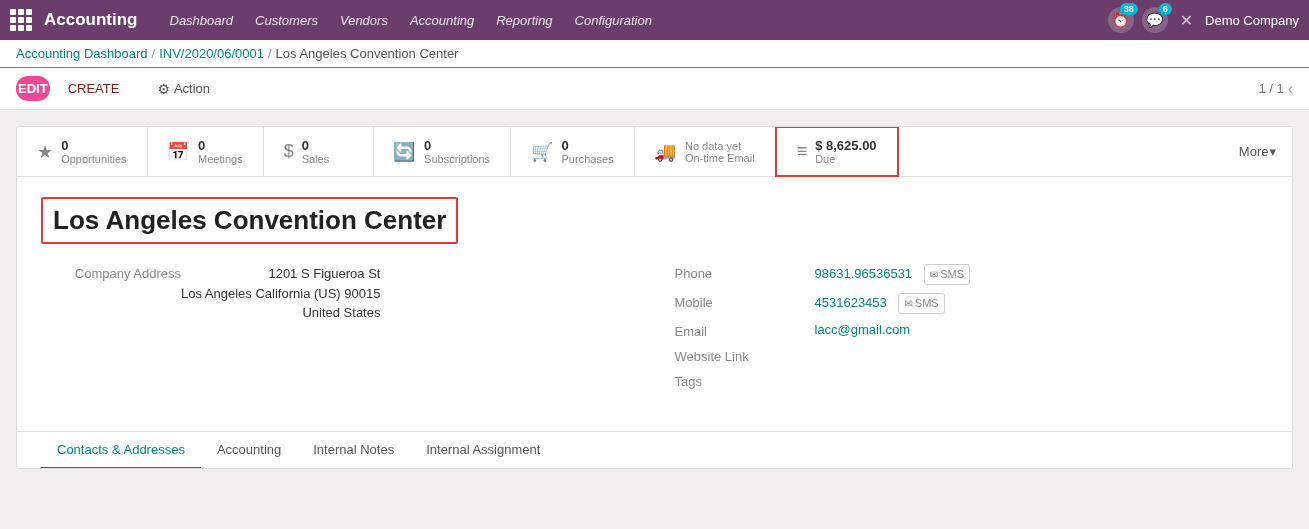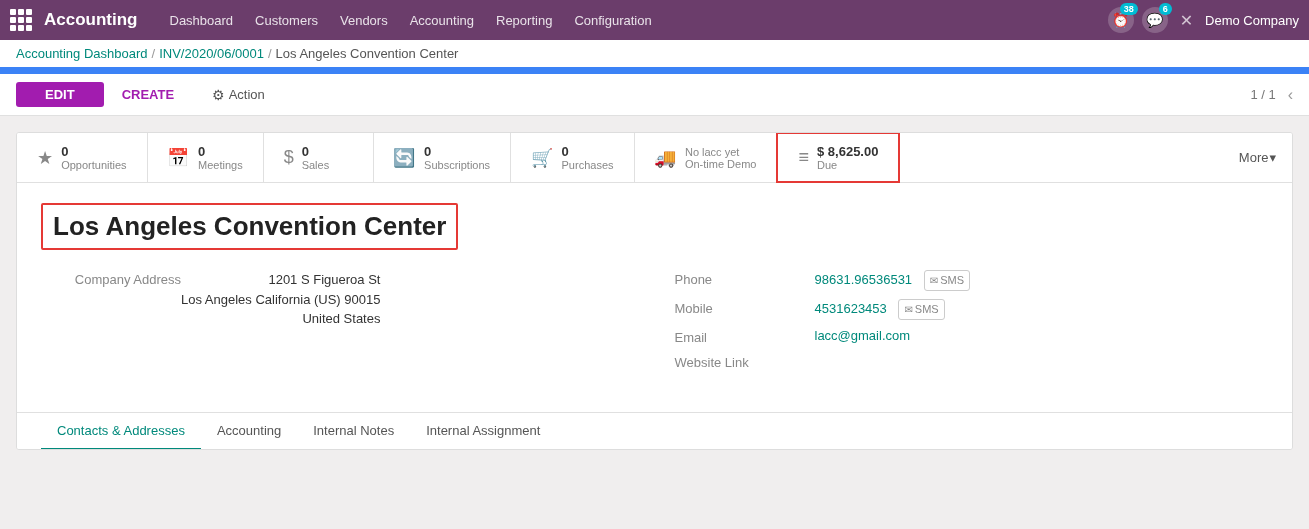--- a/index.html
+++ b/index.html
@@ -41,20 +41,21 @@
       flex: 1;
     }
     .nav-link {
       color: rgba(255,255,255,0.85);
       text-decoration: none;
       padding: 4px 10px;
       border-radius: 3px;
       font-size: 13px;
       cursor: pointer;
       white-space: nowrap;
+      font-style: italic;
     }
     .nav-right {
       display: flex;
       align-items: center;
       gap: 8px;
       margin-left: auto;
     }
     .nav-badge-wrap {
       position: relative;
       cursor: pointer;
@@ -86,21 +87,21 @@
     .nav-company {
       color: white;
       font-size: 13px;
       cursor: pointer;
     }
 
     
     .breadcrumb-bar {
       background: white;
       padding: 6px 16px;
-      border-bottom: 7px solid #3b82f6;
+      border-bottom: 1px solid #3b82f6;
       display: flex;
       align-items: center;
       gap: 4px;
       font-size: 13px;
     }
     .breadcrumb-link {
       color: #00897b;
       cursor: pointer;
       text-decoration: none;
     }
@@ -110,53 +111,53 @@
     
     .toolbar {
       background: white;
       padding: 8px 16px;
       border-bottom: 1px solid #e0e0e0;
       display: flex;
       align-items: center;
       gap: 10px;
     }
     .btn-edit {
-      background: #a21caf;
+      background: #ec4899;
       color: white;
       border: none;
-      padding: 5px 29px;
-      border-radius: 3px;
+      padding: 5px 2px;
+      border-radius: 12px;
       font-size: 13px;
       font-weight: bold;
       cursor: pointer;
     }
     .btn-create {
       background: none;
       border: none;
-      color: #a21caf;
-      font-size: 13px;
-      font-weight: bold;
+      color: #7f1d1d;
+      font-size: 13px;
+      font-weight: normal;
       cursor: pointer;
       padding: 5px 8px;
     }
     .action-btn {
       display: flex;
       align-items: center;
       gap: 4px;
       color: #555;
       cursor: pointer;
       font-size: 13px;
       margin-left: 20px;
     }
     .action-btn .gear { font-size: 14px; }
     .toolbar-right {
       margin-left: auto;
       display: flex;
       align-items: center;
-      gap: 12px;
+      gap: 4px;
       color: #777;
       font-size: 13px;
     }
     .nav-arrow {
       cursor: pointer;
       font-size: 16px;
       color: #999;
     }
 
     
@@ -402,22 +403,22 @@
         <span class="smart-btn-icon">🛒</span>
         <div class="smart-btn-content">
           <div class="count">0</div>
           <div class="label">Purchases</div>
         </div>
       </div>
 
       <div class="smart-btn">
         <span class="smart-btn-icon">🚚</span>
         <div class="smart-btn-content">
-          <div class="label">No lacc yet</div>
-          <div class="label">On-time Demo</div>
+          <div class="label">No data yet</div>
+          <div class="label">On-time Email</div>
         </div>
       </div>
 
       <div class="smart-btn highlighted" style="border:2px solid #e53935; display:flex; align-items:center; gap:8px; padding:10px 20px; cursor:pointer;">
         <span class="smart-btn-icon" style="font-size:18px;">≡</span>
         <div class="smart-btn-content">
           <div class="count">$ 8,625.00</div>
           <div class="label">Due</div>
         </div>
       </div>
@@ -461,20 +462,24 @@
             </span>
           </div>
           <div class="field-row">
             <span class="field-label">Email</span>
             <span class="field-value-link">lacc@gmail.com</span>
           </div>
           <div class="field-row">
             <span class="field-label">Website Link</span>
             <span class="field-value"></span>
           </div>
+          <div class="field-row">
+            <span class="field-label">Tags</span>
+            <span class="field-value"></span>
+          </div>
         </div>
       </div>
     </div>
 
     <div class="tabs-bar">
       <div class="tab active">Contacts &amp; Addresses</div>
       <div class="tab">Accounting</div>
       <div class="tab">Internal Notes</div>
       <div class="tab">Internal Assignment</div>
     </div>

